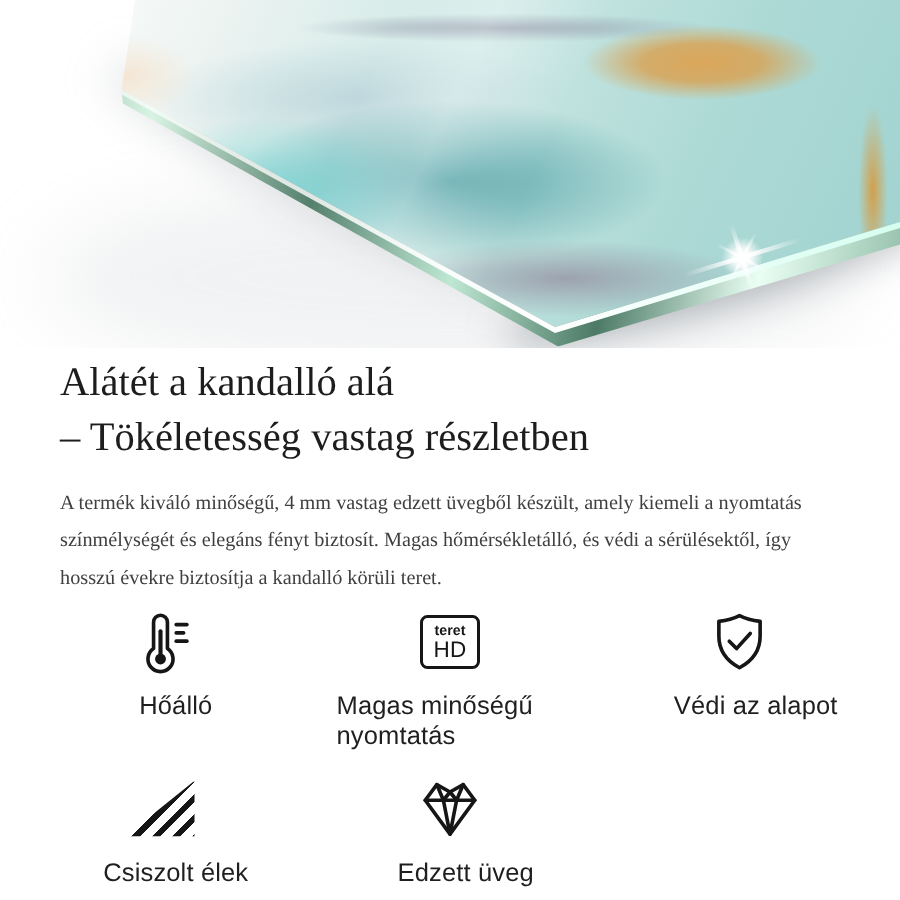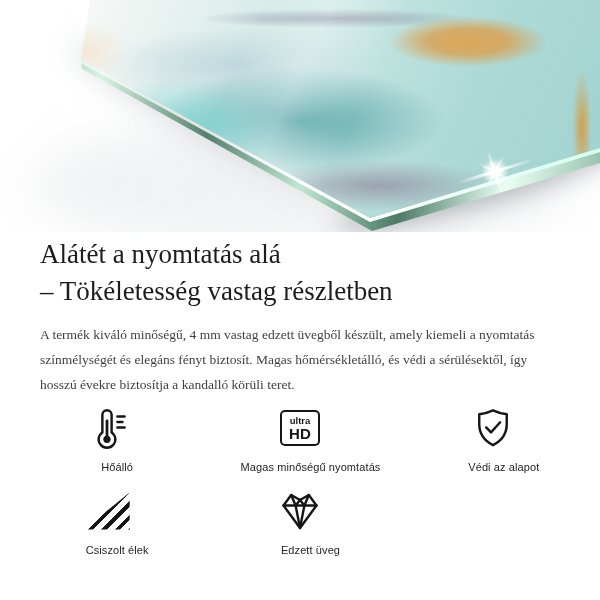--- a/index.html
+++ b/index.html
@@ -64,29 +64,29 @@
   
   .content { padding:0 36px 0 40px; }
   .title { margin-top:4px; font-family:"Liberation Serif", "DejaVu Serif", serif;
            font-weight:400; font-size:27px; line-height:37px; color:#1d1d1d; }
   .desc  { margin-top:12px; width:527px; font-size:13.5px; line-height:25px; color:#3f3f3f;font-family:Liberation Serif, serif; }
 
   
   .features { margin:8px 10px 0 10px; display:grid; grid-template-columns:1fr 1fr 1fr; row-gap:15px; }
   .feature  { display:flex; flex-direction:column; align-items:center; }
   .icon-slot { height:46px; display:flex; align-items:center; justify-content:center; }
-  .feature-label { margin-top:10px; font-size:11px; color:#1f1f1f; letter-spacing:0.1px;padding-left:21px; }
+  .feature-label { margin-top:10px; font-size:17px; color:#1f1f1f; letter-spacing:0.1px;padding-left:21px; }
 
   .icon-svg { stroke:#161616; fill:none; stroke-width:2.2; stroke-linecap:round; stroke-linejoin:round; }
 
   .uhd-box { width:40px; height:36px; border:2.5px solid #161616; border-radius:5px;
              display:flex; flex-direction:column; align-items:center; justify-content:center;
              color:#161616; }
   .uhd-top { font-size:9.5px; font-weight:700; line-height:10px; }
-  .uhd-bottom { font-size:15px; font-weight:700; line-height:15px; letter-spacing:0.2px; }
+  .uhd-bottom { font-size:15px; font-weight:400; line-height:15px; letter-spacing:0.2px; }
 
   .tri-stripes { width:46px; height:37px;
                  clip-path:polygon(100% 0, 100% 100%, 0 100%);
                  background:repeating-linear-gradient(135deg, #161616 0 4px, rgba(0,0,0,0) 4px 9.5px); }
 </style>
 </head>
 <body>
 
 <div class="hero">
   <div class="shadow shadow-3"></div>
@@ -100,21 +100,21 @@
     <span class="ray ray-a"></span>
       <span class="ray ray-b"></span>
     <span class="ray ray-c"></span>
       <span class="ray ray-d"></span>
     <span class="glow"></span>
   </div>
 </div>
 
 <div class="content">
   <h1 class="title">
-    <span style="display:block">Alátét a nyomtatás alá</span>
+    <span style="display:block">Alátét a kandalló alá</span>
     <span style="display:block">– Tökéletesség vastag részletben</span>
   </h1>
   <p class="desc">A termék kiváló minőségű, 4 mm vastag edzett üvegből készült, amely kiemeli a nyomtatás színmélységét és elegáns fényt biztosít. Magas hőmérsékletálló, és védi a sérülésektől, így hosszú évekre biztosítja a kandalló körüli teret.</p>
 </div>
 
 <div class="features">
 
   <div class="feature">
     <div class="icon-slot">
       <svg class="icon-svg" width="44" height="44" viewBox="0 0 40 40">
@@ -125,21 +125,21 @@
         <line x1="29.5" y1="14.5" x2="34" y2="14.5"></line>
         <line x1="29.5" y1="19.5" x2="36" y2="19.5"></line>
       </svg>
     </div>
     <span class="feature-label">Hőálló</span>
   </div>
 
   <div class="feature">
     <div class="icon-slot">
       <div class="uhd-box">
-        <span class="uhd-top">ultra</span>
+        <span class="uhd-top">teret</span>
         <span class="uhd-bottom">HD</span>
       </div>
     </div>
     <span class="feature-label">Magas minőségű nyomtatás</span>
   </div>
 
   <div class="feature">
     <div class="icon-slot">
       <svg class="icon-svg" width="44" height="44" viewBox="0 0 40 40" stroke-width="2.4">
         <path d="M20 4 C24 6 28.5 7 32.5 7.5 V16.5 C32.5 25.5 27.5 31.6 20 35.6 C12.5 31.6 7.5 25.5 7.5 16.5 V7.5 C11.5 7 16 6 20 4 Z"></path>

